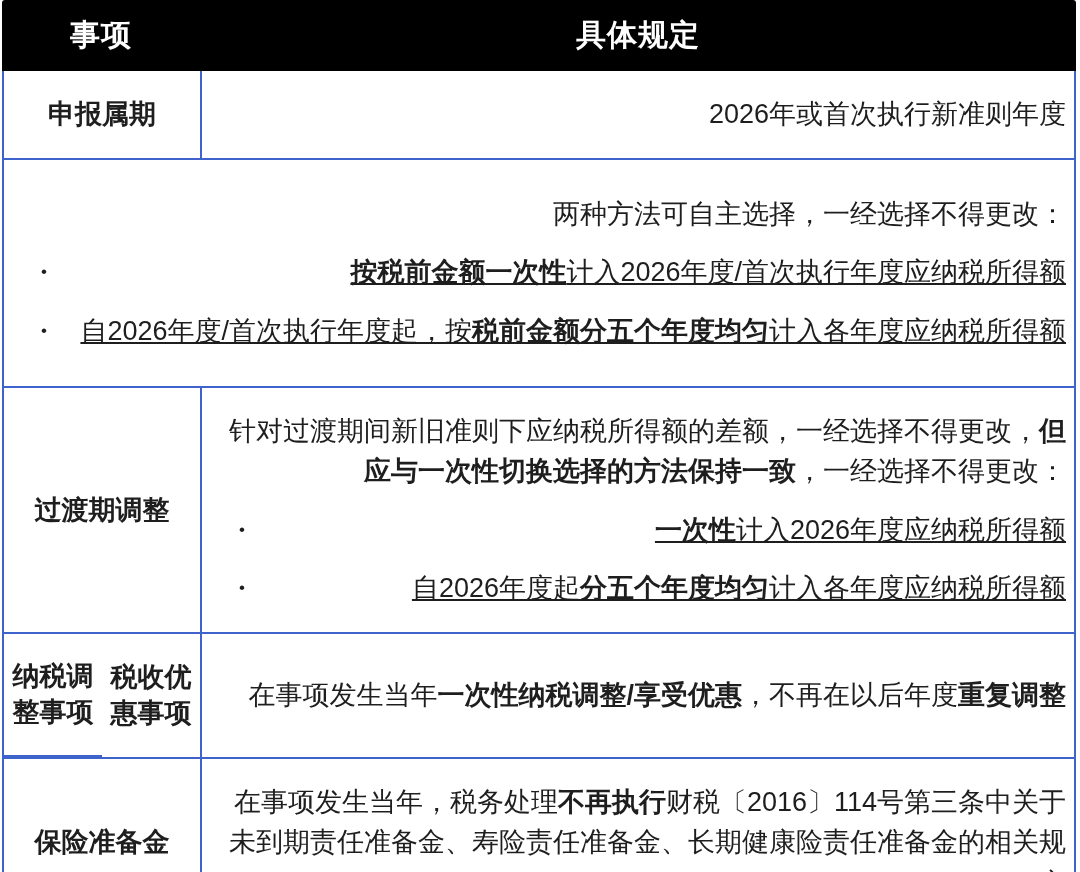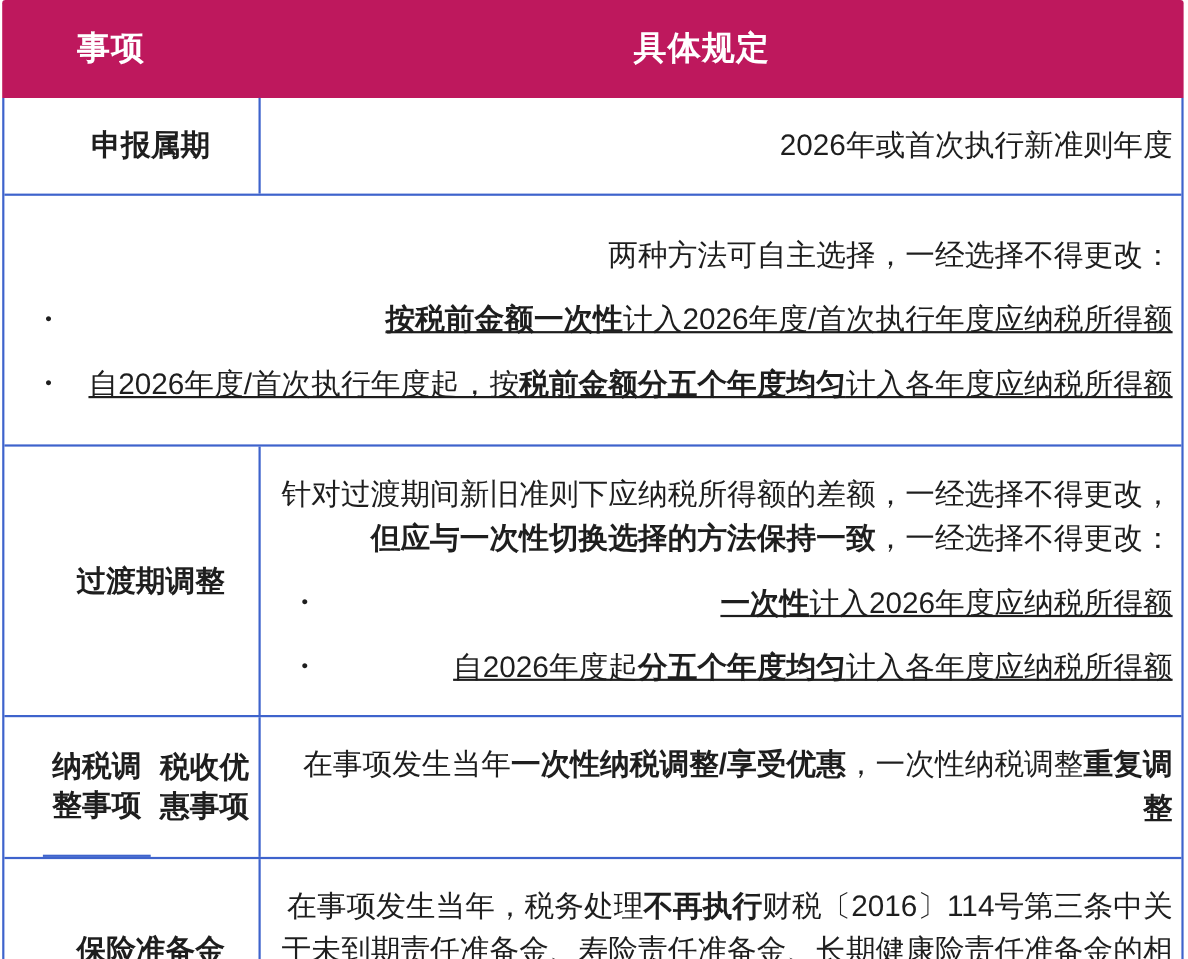--- a/index.html
+++ b/index.html
@@ -11,22 +11,22 @@
     overflow:hidden;
     position:relative;
   }
   .table-wrap{
     position:absolute;top:0;left:2px;width:1074px;
     display:flex;flex-direction:column;
   }
   
   .thead{
     display:flex;
-    background:#be185d;
-    height:89px;
+    background:#000000;
+    height:71px;
     border-radius:3px 3px 0 0;
   }
   .thead .th{
     display:flex;align-items:center;justify-content:center;
     color:#ffffff;font-weight:bold;font-size:30px;
     letter-spacing:1px;
   }
   .th-item{width:198px;flex:none;}
   .th-reg{flex:1;}
   
@@ -42,21 +42,20 @@
   .r2{min-height:226px;}
   .r3{min-height:207px;}
   .r4{min-height:123px;}
   .r5{min-height:152px;}
   .label-col{
     width:196px;flex:none;
     border-right:2px solid #3e63cc;
     display:flex;align-items:center;justify-content:center;
     font-weight:bold;font-size:27px;
     text-align:center;
-    margin-left:35px;
   }
   .label-col.split{
     flex-direction:row;align-items:stretch;justify-content:stretch;
     padding:0;
   }
   .label-col.split .sub-label{
     flex:1;display:flex;align-items:center;justify-content:center;
   }
   .label-col.split .sub-label:first-child{
     border-bottom:2px solid #3e63cc;
@@ -126,21 +125,21 @@
           </div>
         </div>
     </div>
 
     <div class="row r4">
       <div class="label-col split">
         <div class="sub-label">纳税调整事项</div>
         <div class="sub-label">税收优惠事项</div>
       </div>
       <div class="content-col">
-          <div class="para"><span>在事项发生当年</span><b>一次性纳税调整/享受优惠</b><span>，一次性纳税调整</span><b>重复调整</b></div>
+          <div class="para"><span>在事项发生当年</span><b>一次性纳税调整/享受优惠</b><span>，不再在以后年度</span><b>重复调整</b></div>
         </div>
     </div>
 
     <div class="row r5">
       <div class="label-col">保险准备金</div>
       <div class="content-col">
           <div class="para"><span>在事项发生当年，税务处理</span><b>不再执行</b><span>财税〔2016〕114号第三条中关于未到期责任准备金、寿险责任准备金、长期健康险责任准备金的相关规定</span></div>
         </div>
     </div>
 

